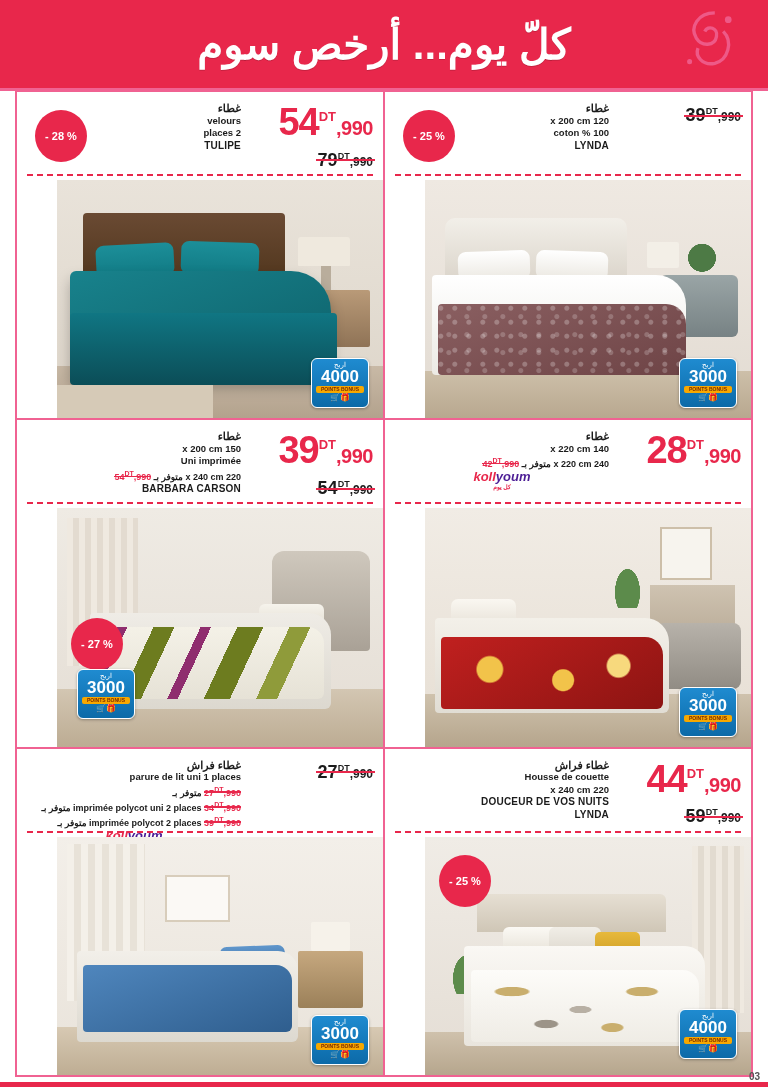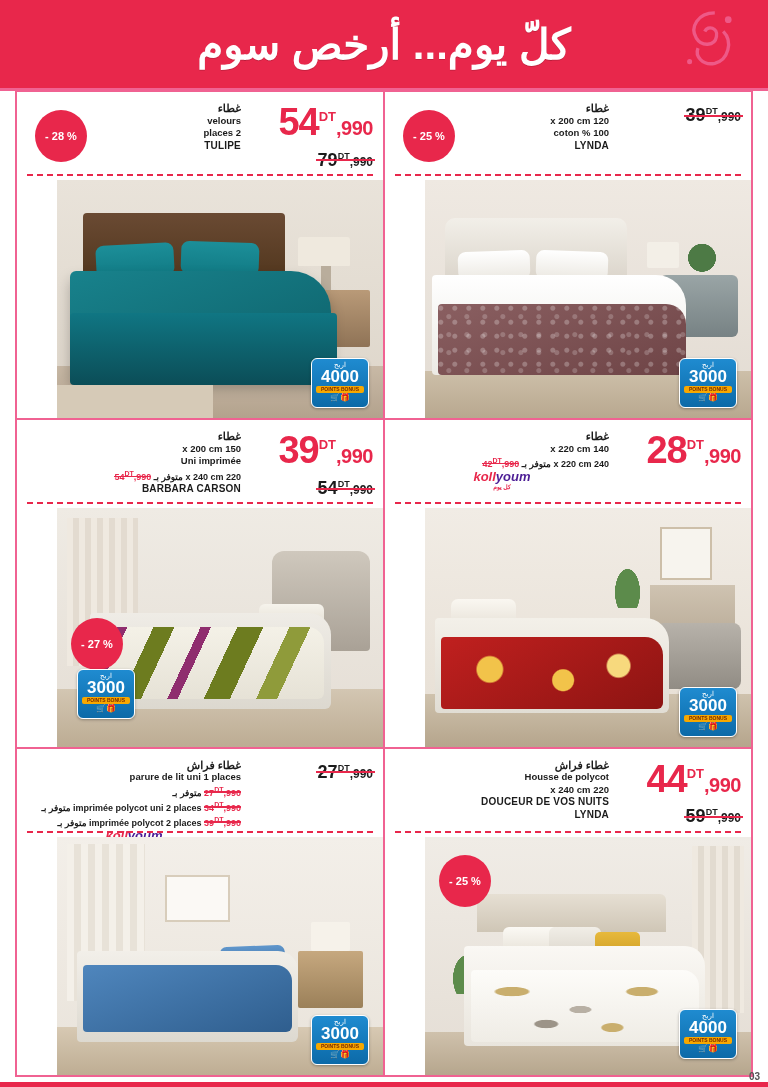--- a/index.html
+++ b/index.html
@@ -572,21 +572,21 @@
         <div class="p-sub">POINTS BONUS</div>
         <div class="p-icons">🛒🎁</div>
       </div>
     </div>
   </div>
 
   <div class="cell">
     <div class="info">
       <div class="desc">
         <div class="ar">غطاء فراش</div>
-        <div>Housse de polycot</div>
+        <div>Housse de couette</div>
         <div>220 x 240 cm</div>
         <div class="brand">DOUCEUR DE VOS NUITS</div>
         <div class="brand">LYNDA</div>
       </div>
       <div class="price-wrap">
         <div class="price-new">
           <span>44</span><span class="dt">DT</span><span class="dec">,990</span>
         </div>
         <div class="price-old">
           <span>59</span><span class="dt">DT</span><span class="dec">,990</span>

